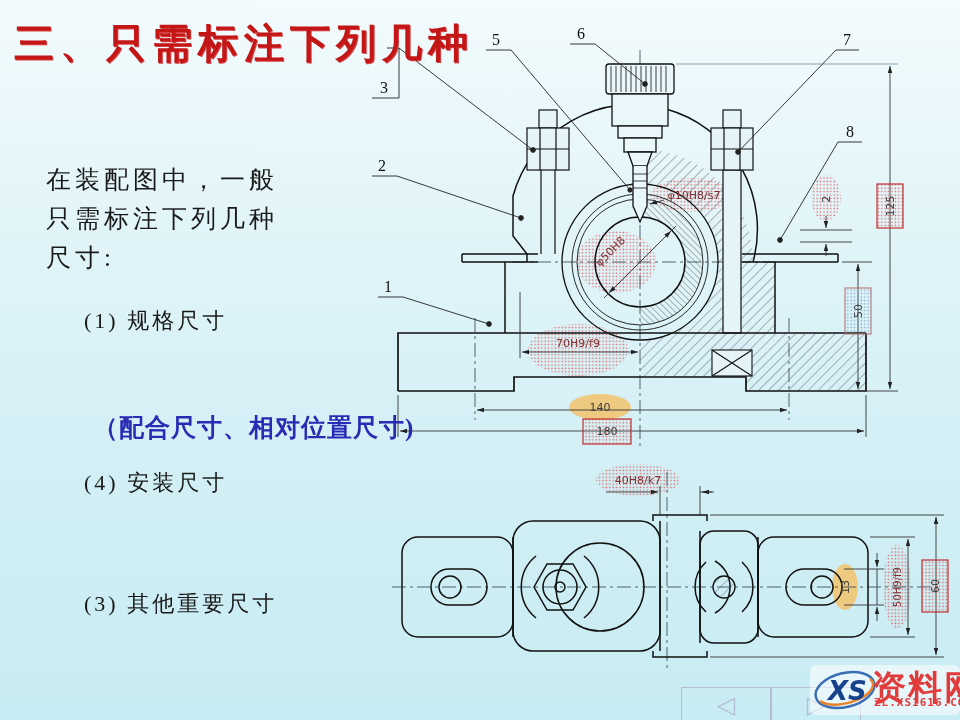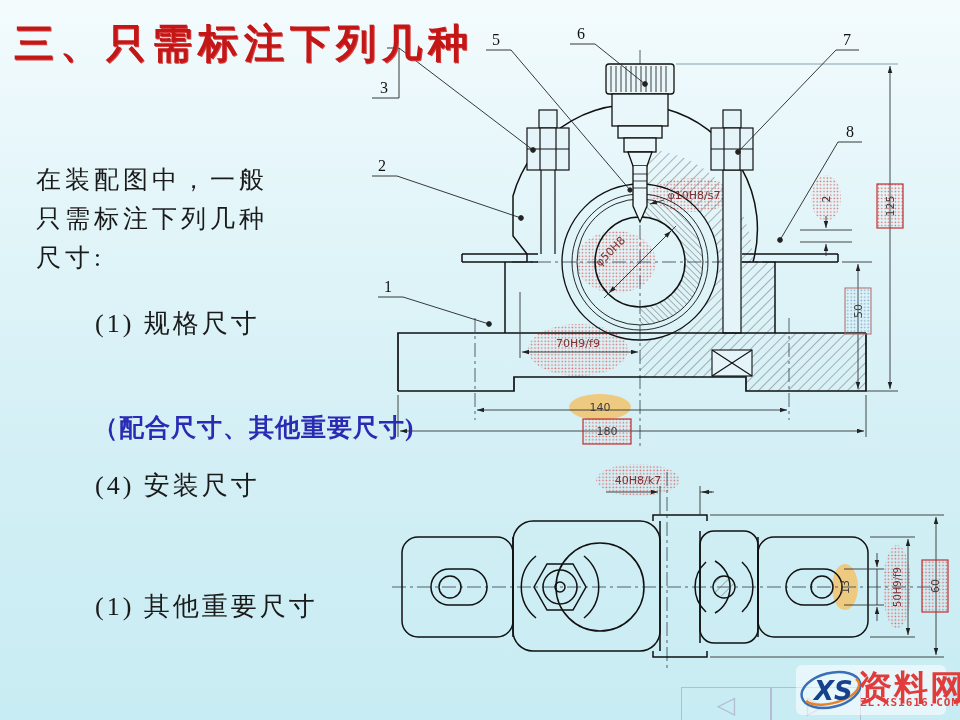--- a/index.html
+++ b/index.html
@@ -11,38 +11,38 @@
   .abs{position:absolute;}
   .slide-title{
     left:14px;top:16px;font-size:40px;font-weight:bold;color:#c31717;
     letter-spacing:6px;white-space:nowrap;
     text-shadow:1px 1px 0 #d84040;
   }
   .heading{
     left:10px;top:96px;font-size:37px;color:#141414;letter-spacing:4px;white-space:nowrap;
   }
   .para{
-    left:36px;top:160px;font-size:25px;color:#1a1a1a;letter-spacing:4px;line-height:39px;white-space:pre;
+    left:46px;top:160px;font-size:25px;color:#1a1a1a;letter-spacing:4px;line-height:39px;white-space:pre;
   }
   .list-item{
-    left:95px;font-size:26px;color:#1a1a1a;letter-spacing:3px;white-space:nowrap;text-align:right;
+    left:84px;font-size:22px;color:#1a1a1a;letter-spacing:3px;white-space:nowrap;text-align:right;
   }
   .blue-note{
     left:93px;top:411px;font-size:25px;font-weight:bold;color:#2a2ab4;letter-spacing:1px;white-space:nowrap;
   }
   #drawing{left:0;top:0;}
   .navbar{
     left:681px;top:687px;display:flex;
   }
   .nav-btn{
     width:88px;height:33px;border:1.5px solid #b4bcd6;display:flex;align-items:center;justify-content:center;
     font-family:"DejaVu Sans",sans-serif;font-size:24px;color:#b4bcd6;line-height:1;
   }
   .logo{
-    right:0px;top:663px;width:164px;height:54px;
+    right:0px;top:663px;width:150px;height:54px;
   }
   .logo-bg{position:absolute;left:0;top:2px;width:150px;height:50px;background:#ffffff;opacity:.55;border-radius:6px;}
   .logo-swirl{position:absolute;left:2px;top:2px;}
   .logo-name{
     position:absolute;left:62px;top:2px;font-size:34px;font-weight:bold;color:#e23b3b;
     letter-spacing:2px;font-family:"Liberation Sans",sans-serif;white-space:nowrap;
   }
   .logo-url{
     position:absolute;left:64px;top:33px;font-size:11px;font-weight:bold;color:#e23b3b;
     font-family:"DejaVu Sans Mono",monospace;letter-spacing:1px;white-space:nowrap;
@@ -322,23 +322,23 @@
       <text class="fit" text-anchor="middle" transform="translate(901,587) rotate(-90)" style="font-size:10px">50H9/f9</text>
       <text class="dim" text-anchor="middle" transform="translate(939,586) rotate(-90)">60</text>
     </g>
   </svg>
 
   <div class="abs slide-title">三、只需标注下列几种</div>
   <div class="abs para">在装配图中，一般
 只需标注下列几种
 尺寸:</div>
   <div class="abs list-item" style="top:306px">(1) 规格尺寸</div>
-  <div class="abs blue-note">（配合尺寸、其他重要尺寸)</div>
+  <div class="abs blue-note">（配合尺寸、相对位置尺寸)</div>
   <div class="abs list-item" style="top:468px">(4) 安装尺寸</div>
-  <div class="abs list-item" style="top:589px">(1) 其他重要尺寸</div>
+  <div class="abs list-item" style="top:589px">(3) 其他重要尺寸</div>
 
   <div class="abs navbar">
     <div class="nav-btn">◁</div>
     <div class="nav-btn">▷</div>
   </div>
 
   <div class="abs logo">
     <div class="logo-bg"></div>
     <svg class="logo-swirl" width="66" height="50" viewBox="0 0 66 50">
       <ellipse cx="33" cy="25" rx="30" ry="17" transform="rotate(-14 33 25)" fill="none" stroke="#3b6fb5" stroke-width="2.5"></ellipse>

